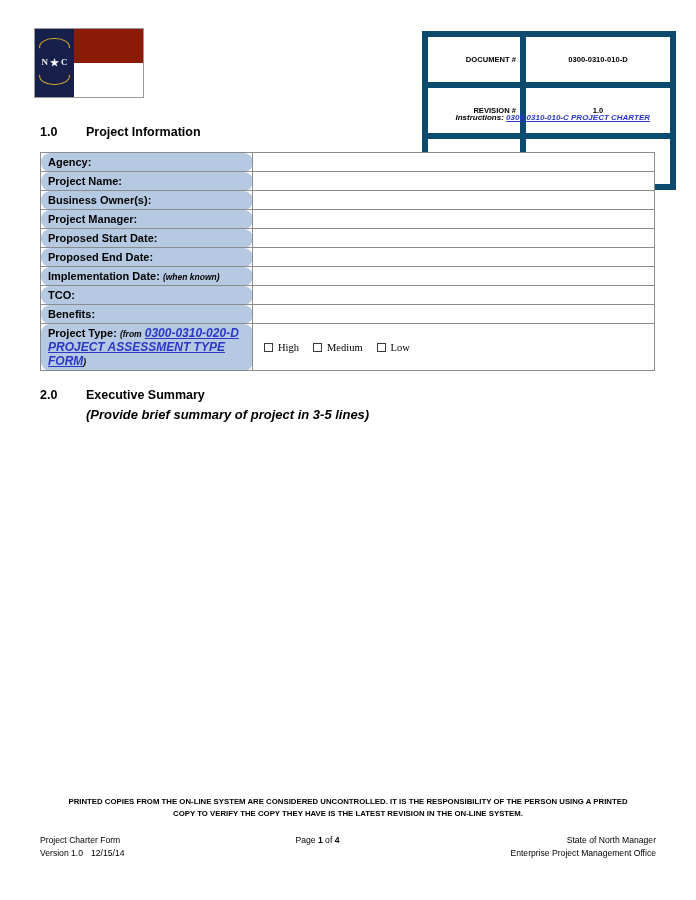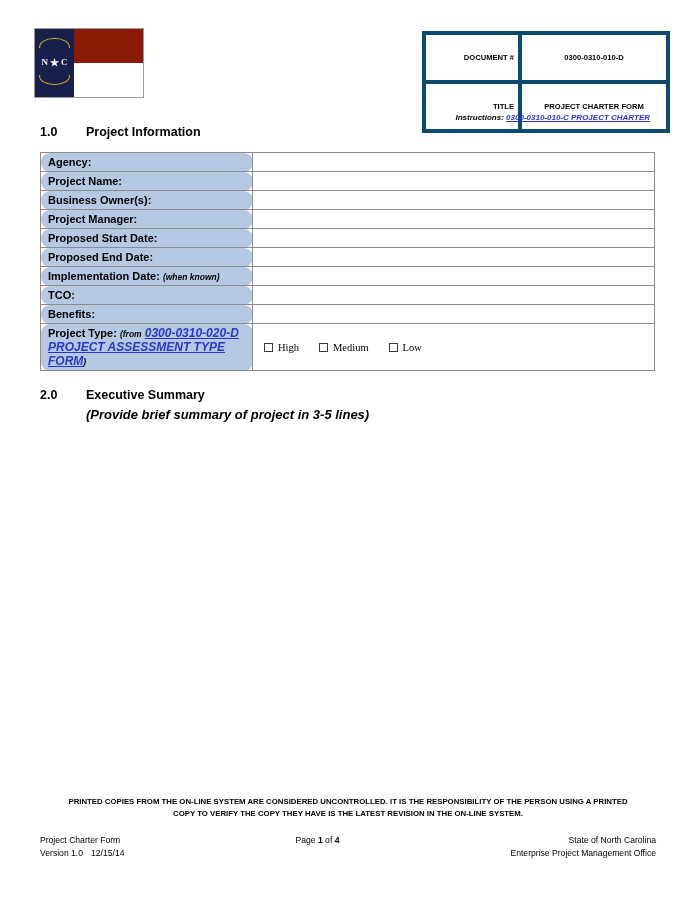--- a/index.html
+++ b/index.html
@@ -99,21 +99,21 @@
     position: absolute;
     left: 422px;
     top: 31px;
     border-collapse: collapse;
     border: 2.2px solid #000000;
     font-size: 7.6px;
     font-weight: bold;
     font-family: "Liberation Sans", sans-serif;
   }
   .doc-table td {
-    border: 4px solid #0c4a6e;
+    border: 6px solid #0c4a6e;
     height: 13px;
     padding: 16px 4px;
     line-height: 13px;
     white-space: nowrap;
   }
   .doc-label {
     text-align: right;
     width: 84px;
   }
   .doc-value {
@@ -221,21 +221,20 @@
   }
   .ptype-paren {
     font-style: italic;
     font-weight: bold;
     font-size: 8.5px;
   }
 
   .checkgroup {
     display: flex;
     align-items: center;
-    gap: 6px;
     padding-left: 4px;
     height: 100%;
   }
   .checkitem {
     display: flex;
     align-items: center;
     gap: 5px;
     margin-right: 14px;
   }
   .checkbox {
@@ -302,20 +301,24 @@
     </div>
     <div class="flag-bar-red"></div>
     <div class="flag-bar-white"></div>
   </div>
 
   <table class="doc-table">
     <tbody>
       <tr>
         <td class="doc-label">DOCUMENT #</td>
         <td class="doc-value">0300-0310-010-D</td>
+      </tr>
+      <tr>
+        <td class="doc-label">REVISION #</td>
+        <td class="doc-value">1.0</td>
       </tr>
       <tr>
         <td class="doc-label">TITLE</td>
         <td class="doc-value">PROJECT CHARTER FORM</td>
       </tr>
     </tbody>
   </table>
 
   <div class="instructions">
     <span>Instructions:</span>
@@ -406,16 +409,16 @@
       <span>Version 1.0</span><span>12/15/14</span>
     </div>
   </div>
   <div class="footer-center">
     <span>Page</span>
     <b>1</b>
     <span>of</span>
     <b>4</b>
   </div>
   <div class="footer-right">
-    <div>State of North Carolina</div>
+    <div>State of North Manager</div>
     <div>Enterprise Project Management Office</div>
   </div>
 </div>
 
 </body></html>

